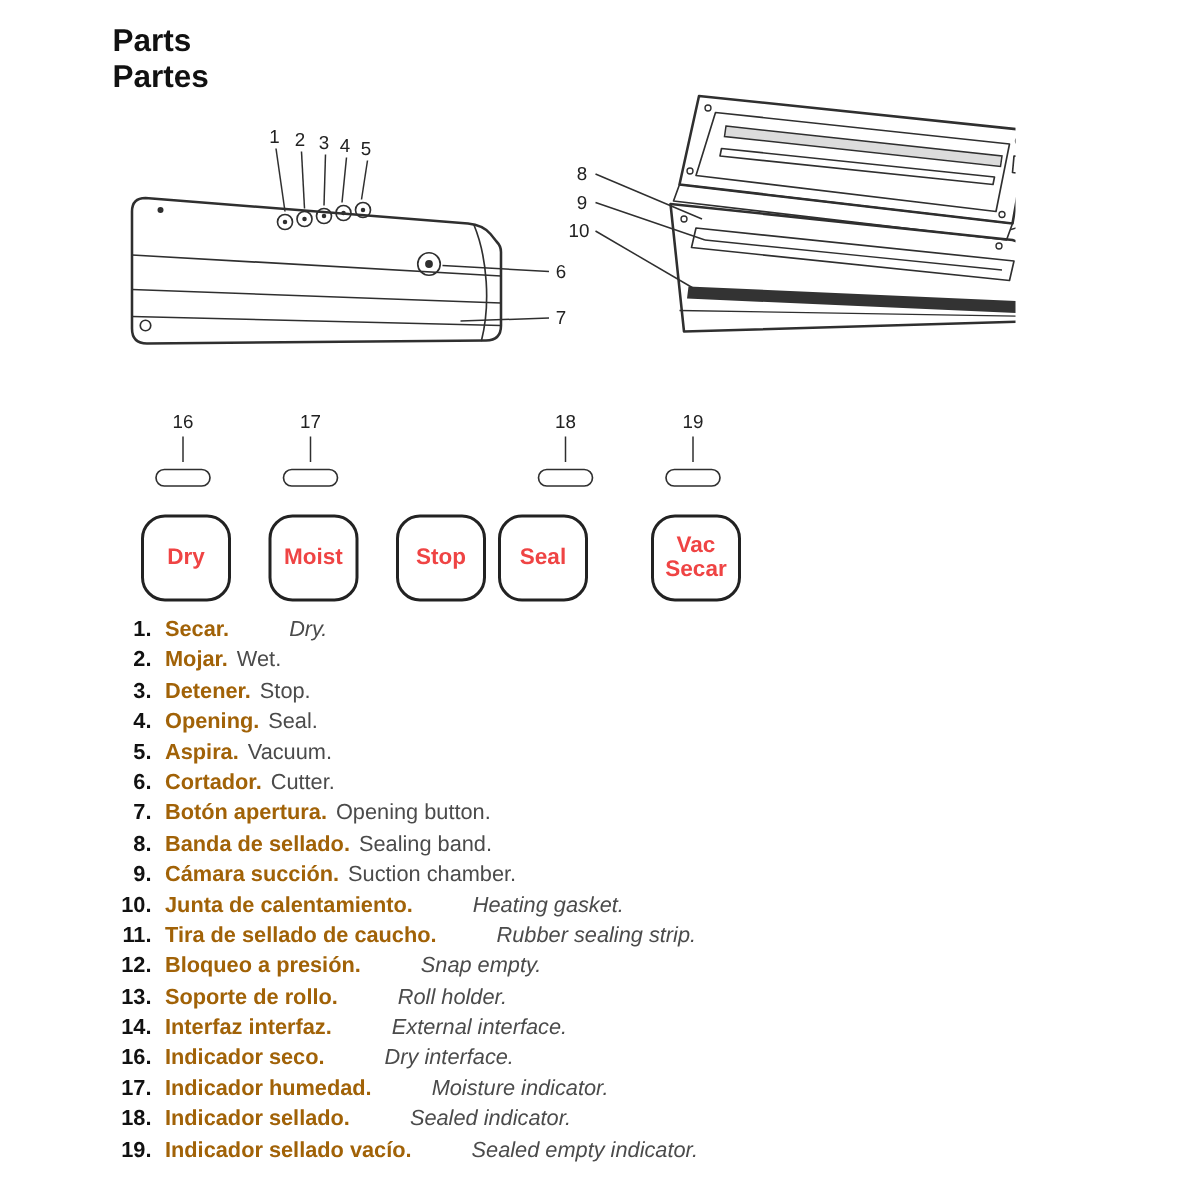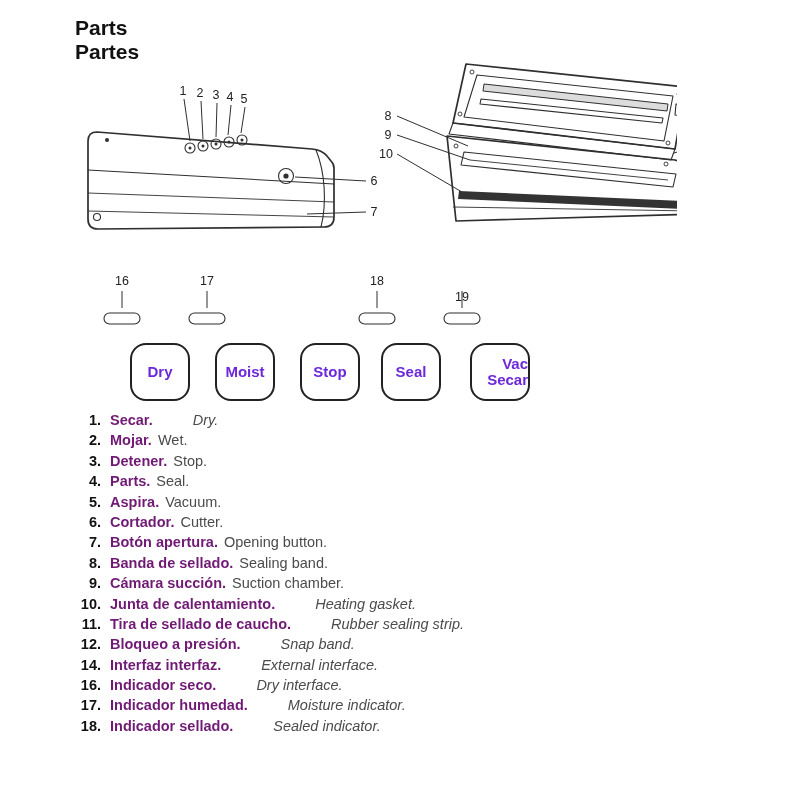--- a/index.html
+++ b/index.html
@@ -9,26 +9,26 @@
   svg.art{position:absolute;left:0;top:0;}
   .ol{fill:none;stroke:#2f2f2f;stroke-width:1.7;stroke-linejoin:round;stroke-linecap:round;}
   .d1{fill:none;stroke:#2f2f2f;stroke-width:1.1;stroke-linejoin:round;stroke-linecap:round;}
   .d0{fill:none;stroke:#2f2f2f;stroke-width:0.9;}
   .cl{fill:none;stroke:#2f2f2f;stroke-width:1;}
   .ld{fill:#2f2f2f;stroke:none;}
   .gry{fill:#dcdcdc;stroke:#2f2f2f;stroke-width:1;}
   .dark{fill:#333;stroke:none;}
   .co{position:absolute;transform:translate(-50%,-50%);font-size:12.5px;color:#222;white-space:nowrap;}
   .btn{position:absolute;top:343px;width:56px;height:54px;border:2.2px solid #222;border-radius:16px;
-       display:flex;align-items:center;justify-content:center;text-align:right;
-       font-weight:700;font-size:15px;line-height:1.05;color:#6d28d9;background:#fff;margin-left:36px;}
+       display:flex;align-items:center;justify-content:center;text-align:center;
+       font-weight:700;font-size:15px;line-height:1.05;color:#ef4444;background:#fff;}
   .plist{position:absolute;left:75px;top:412px;width:680px;}
   .prow{display:flex;align-items:baseline;height:20.4px;font-size:14.5px;}
   .pnum{width:26px;min-width:26px;text-align:right;font-weight:700;margin-right:9px;color:#111;}
-  .pes{font-weight:700;color:#701a75;white-space:pre;}
+  .pes{font-weight:700;color:#a16207;white-space:pre;}
   .pen{margin-left:6px;color:#4b4b4b;}
   .pen.it{font-style:italic;margin-left:40px;}
 </style>
 </head>
 <body>
 
 <div id="page">
 
   <div class="title">
     <div>Parts</div>
@@ -135,47 +135,47 @@
   <span class="co" style="left:386px;top:154px">10</span>
   <span class="co" style="left:718px;top:94px">16</span>
   <span class="co" style="left:718px;top:111px">12</span>
   <span class="co" style="left:718px;top:143px">13</span>
   <span class="co" style="left:718px;top:160px">14</span>
   <span class="co" style="left:718px;top:182px">15</span>
 
   <span class="co" style="left:122px;top:281px">16</span>
   <span class="co" style="left:207px;top:281px">17</span>
   <span class="co" style="left:377px;top:281px">18</span>
-  <span class="co" style="left:462px;top:297px">19</span>
+  <span class="co" style="left:462px;top:281px">19</span>
 
   <div class="btn" style="left:94px">Dry</div>
   <div class="btn" style="left:179px">Moist</div>
   <div class="btn" style="left:264px">Stop</div>
-  <div class="btn" style="left:345px">Seal</div>
+  <div class="btn" style="left:332px">Seal</div>
   <div class="btn" style="left:434px">Vac Secar</div>
 
   <div class="plist">
     <div class="prow">
         <span class="pnum">1.</span>
         <span class="pes">Secar.</span>
         <span class="pen it">Dry.</span>
       </div>
     <div class="prow">
         <span class="pnum">2.</span>
         <span class="pes">Mojar.</span>
         <span class="pen">Wet.</span>
       </div>
     <div class="prow">
         <span class="pnum">3.</span>
         <span class="pes">Detener.</span>
         <span class="pen">Stop.</span>
       </div>
     <div class="prow">
         <span class="pnum">4.</span>
-        <span class="pes">Parts.</span>
+        <span class="pes">Opening.</span>
         <span class="pen">Seal.</span>
       </div>
     <div class="prow">
         <span class="pnum">5.</span>
         <span class="pes">Aspira.</span>
         <span class="pen">Vacuum.</span>
       </div>
     <div class="prow">
         <span class="pnum">6.</span>
         <span class="pes">Cortador.</span>
@@ -202,21 +202,26 @@
         <span class="pen it">Heating gasket.</span>
       </div>
     <div class="prow">
         <span class="pnum">11.</span>
         <span class="pes">Tira de sellado de caucho.</span>
         <span class="pen it">Rubber sealing strip.</span>
       </div>
     <div class="prow">
         <span class="pnum">12.</span>
         <span class="pes">Bloqueo a presión.</span>
-        <span class="pen it">Snap band.</span>
+        <span class="pen it">Snap empty.</span>
+      </div>
+    <div class="prow">
+        <span class="pnum">13.</span>
+        <span class="pes">Soporte de rollo.</span>
+        <span class="pen it">Roll holder.</span>
       </div>
     <div class="prow">
         <span class="pnum">14.</span>
         <span class="pes">Interfaz interfaz.</span>
         <span class="pen it">External interface.</span>
       </div>
     <div class="prow">
         <span class="pnum">16.</span>
         <span class="pes">Indicador seco.</span>
         <span class="pen it">Dry interface.</span>
@@ -224,15 +229,20 @@
     <div class="prow">
         <span class="pnum">17.</span>
         <span class="pes">Indicador humedad.</span>
         <span class="pen it">Moisture indicator.</span>
       </div>
     <div class="prow">
         <span class="pnum">18.</span>
         <span class="pes">Indicador sellado.</span>
         <span class="pen it">Sealed indicator.</span>
       </div>
+    <div class="prow">
+        <span class="pnum">19.</span>
+        <span class="pes">Indicador sellado vacío.</span>
+        <span class="pen it">Sealed empty indicator.</span>
+      </div>
   </div>
 
 </div>
 
 </body></html>

